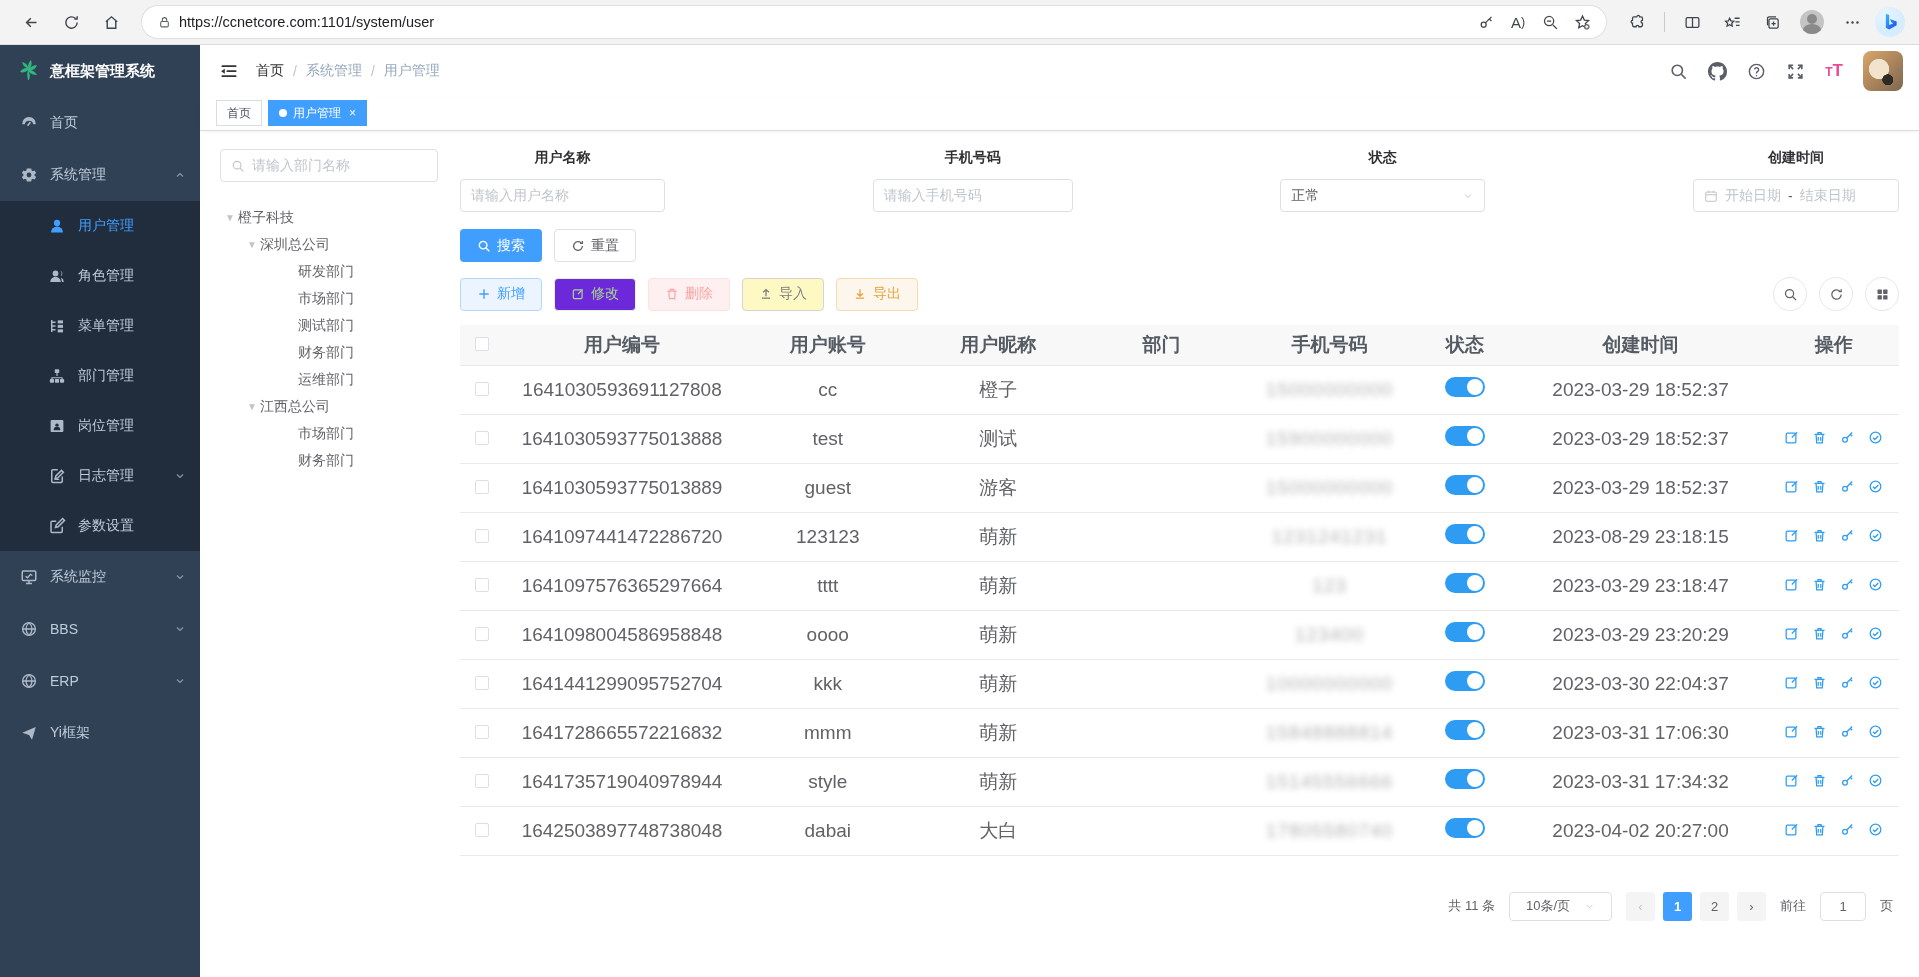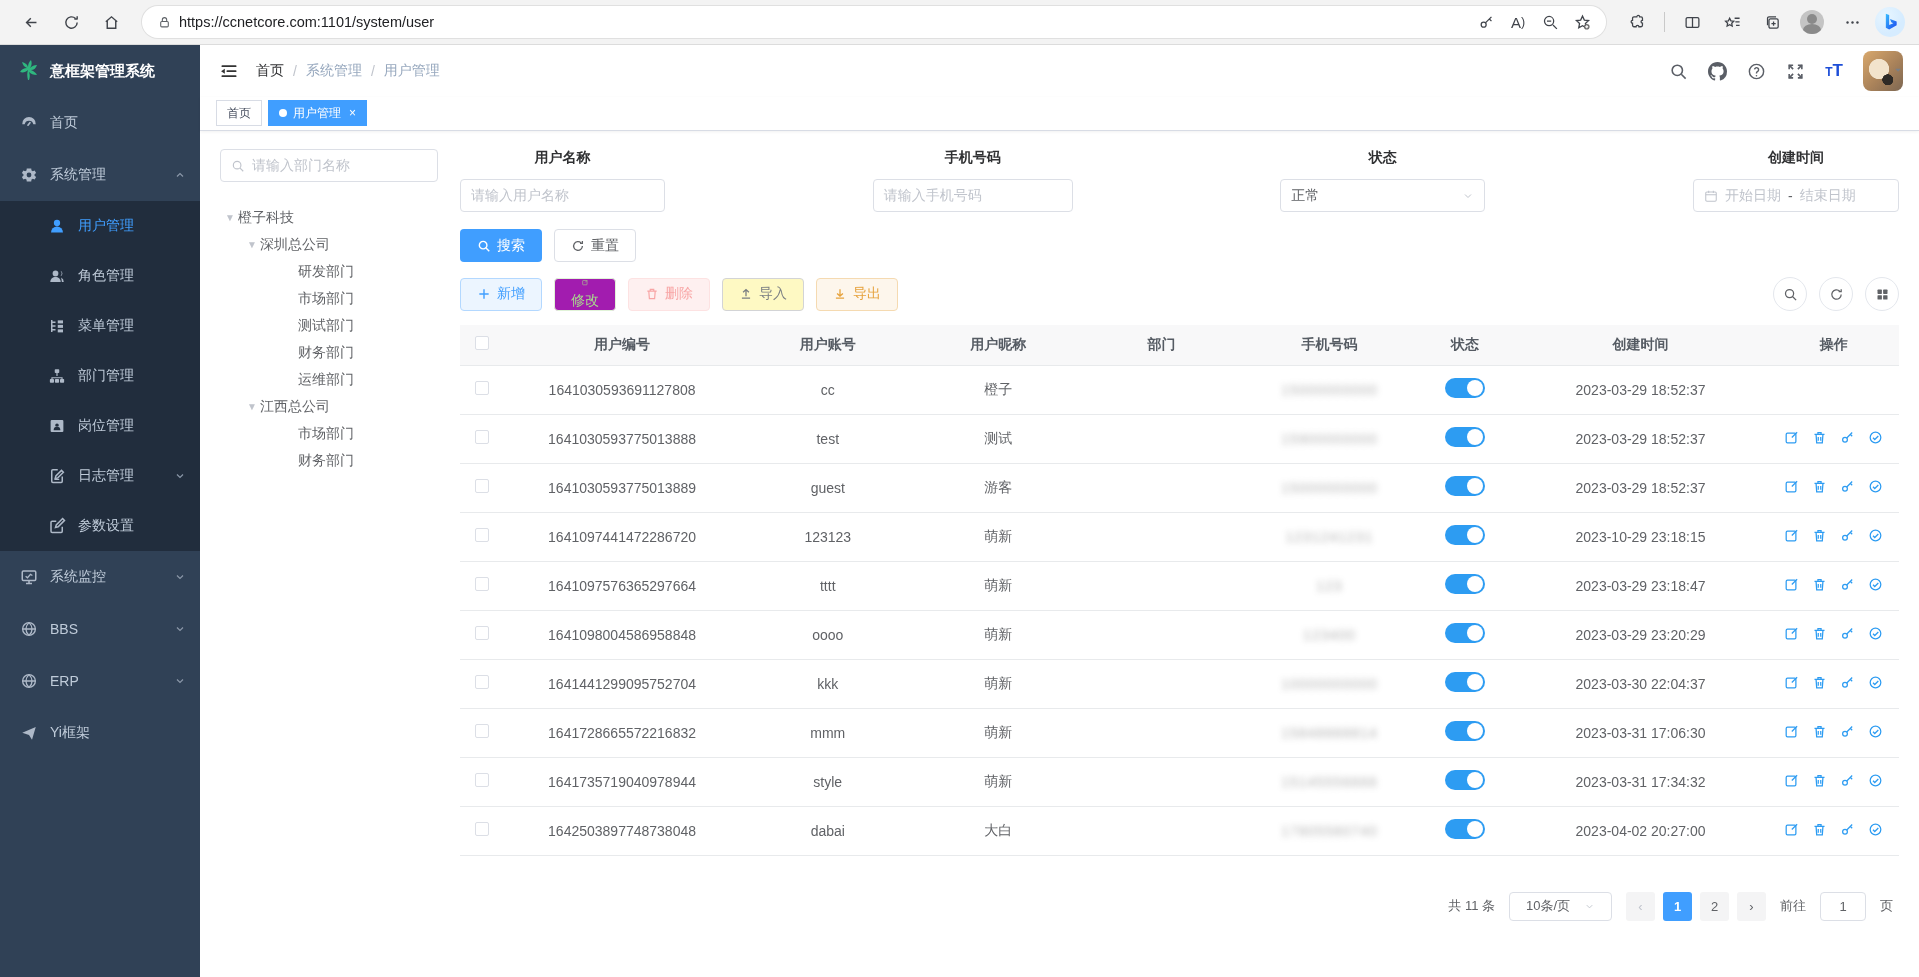--- a/index.html
+++ b/index.html
@@ -43,21 +43,21 @@
   .main { flex:1; display:flex; flex-direction:column; min-width:0; background:#fff; }
 
   .navbar { height:52px; display:flex; align-items:center; padding:0 16px; flex:0 0 auto; }
   .fold-btn { width:26px; height:26px; display:flex; align-items:center; justify-content:center; color:#333; cursor:pointer; margin-right:14px; }
   .breadcrumb { display:flex; align-items:center; gap:9px; font-size:14px; }
   .crumb-first { color:#303133; }
   .crumb { color:#97a8be; }
   .crumb-sep { color:#c0c4cc; }
   .nav-right { margin-left:auto; display:flex; align-items:center; gap:20px; color:#5a5e66; }
   .nav-right .n-icon { width:19px; height:19px; cursor:pointer; }
-  .tt-glyph { font-size:17px; color:#1d4ed8; font-weight:bold; cursor:pointer; }
+  .tt-glyph { font-size:17px; color:#ec4899; font-weight:bold; cursor:pointer; }
   .tt-glyph .small-t { font-size:12px; }
   .avatar-app { width:40px; height:40px; border-radius:8px; cursor:pointer;
     background:radial-gradient(circle at 62% 72%, #2e2a26 0 14%, transparent 15%),
                radial-gradient(circle at 40% 45%, #f2e3cc 0 30%, transparent 32%),
                linear-gradient(135deg,#d9a86c,#a9825a 55%,#7d6752); }
   .avatar-caret { color:#7a7f87; margin-left:-10px; margin-top:14px; }
 
   .tabs-bar { height:34px; border-bottom:1px solid #d8dce5; display:flex; align-items:flex-end; gap:6px; padding:0 16px 4px; flex:0 0 auto; box-shadow:0 1px 3px rgba(0,0,0,.06); }
   .tag-tab { height:26px; display:flex; align-items:center; gap:6px; padding:0 10px; font-size:12px; border:1px solid #d8dce5; background:#fff; color:#495060; cursor:pointer; }
   .tag-tab.active { background:#409eff; border-color:#409eff; color:#fff; }
@@ -85,30 +85,30 @@
   .date-box { width:206px; }
   .date-box .ph { flex:0 0 auto; }
 
   .search-row { margin-top:17px; display:flex; gap:12px; }
   .btn { height:33px; border-radius:4px; font-size:14px; display:inline-flex; align-items:center; gap:6px; padding:0 16px; cursor:pointer; border:1px solid transparent; background:#fff; }
   .btn svg { width:14px; height:14px; }
   .btn-primary { background:#409eff; color:#fff; }
   .btn-plain { border-color:#dcdfe6; color:#606266; }
   .toolbar-row { margin-top:15px; display:flex; gap:12px; align-items:center; }
   .btn-add { background:#ecf5ff; border-color:#b3d8ff; color:#409eff; }
-  .btn-mod { background:#a21caf; border-color:#e1f3d8; color:#a8dc8c;flex-direction:column; }
+  .btn-mod { background:#6d28d9; border-color:#e1f3d8; color:#a8dc8c; }
   .btn-del { background:#fef0f0; border-color:#fde2e2; color:#f8a5a5; }
   .btn-imp { background:#fef9c3; border-color:#d3d4d6; color:#7a7e83; }
   .btn-exp { background:#fdf6ec; border-color:#f5dab1; color:#e6a23c; }
   .tool-circles { margin-left:auto; display:flex; gap:12px; }
   .circle-btn { width:34px; height:34px; border-radius:50%; border:1px solid #e4e7ed; display:flex; align-items:center; justify-content:center; color:#606266; cursor:pointer; background:#fff; }
   .circle-btn svg { width:15px; height:15px; }
 
   
-  table.user-table { margin-top:14px; width:100%; border-collapse:collapse; table-layout:fixed; font-size:14px; color:#606266; }
+  table.user-table { margin-top:14px; width:100%; border-collapse:collapse; table-layout:fixed; font-size:19px; color:#606266; }
   .user-table th { background:#f8f8f9; height:40px; font-weight:bold; color:#555b63; text-align:center; border-bottom:1px solid #e8eaec; }
   .user-table td { height:49px; text-align:center; border-bottom:1px solid #e8eaec; white-space:nowrap; overflow:hidden; }
   .cb { width:14px; height:14px; border:1px solid #dcdfe6; border-radius:2px; background:#fff; display:inline-block; cursor:pointer; }
   .phone-censored { filter:blur(3px); opacity:.5; letter-spacing:1px; color:#666; }
   .switch { width:40px; height:20px; border-radius:10px; background:#2d9cf2; position:relative; display:inline-block; cursor:pointer; }
   .switch::after { content:""; position:absolute; right:2px; top:2px; width:16px; height:16px; border-radius:50%; background:#fff; }
   .row-actions { display:inline-flex; gap:13px; color:#2d9cf2; }
   .row-actions svg { width:15px; height:15px; cursor:pointer; }
 
   
@@ -732,21 +732,21 @@
                   </span></td>
               </tr>
               <tr>
                 <td><span class="cb"></span></td>
                 <td>1641097441472286720</td>
                 <td>123123</td>
                 <td>萌新</td>
                 <td></td>
                 <td><span class="phone-censored">1231241231</span></td>
                 <td><span class="switch"></span></td>
-                <td>2023-10-29 23:18:15</td>
+                <td>2023-08-29 23:18:15</td>
                 <td><span class="row-actions">
                     <span>
                       <svg viewBox="0 0 24 24" fill="none" stroke="currentColor" stroke-width="2">
                         <rect x="3.5" y="5" width="15.5" height="15.5" rx="2"></rect>
                         <path d="M21 3.5l-8.5 8.5"></path>
                       </svg>
                     </span>
                     <span>
                       <svg viewBox="0 0 24 24" fill="none" stroke="currentColor" stroke-width="2">
                         <path d="M4 7h16M9.5 7V4h5v3M6.5 7l1 13.5h9l1-13.5M10 11v6M14 11v6"></path>

